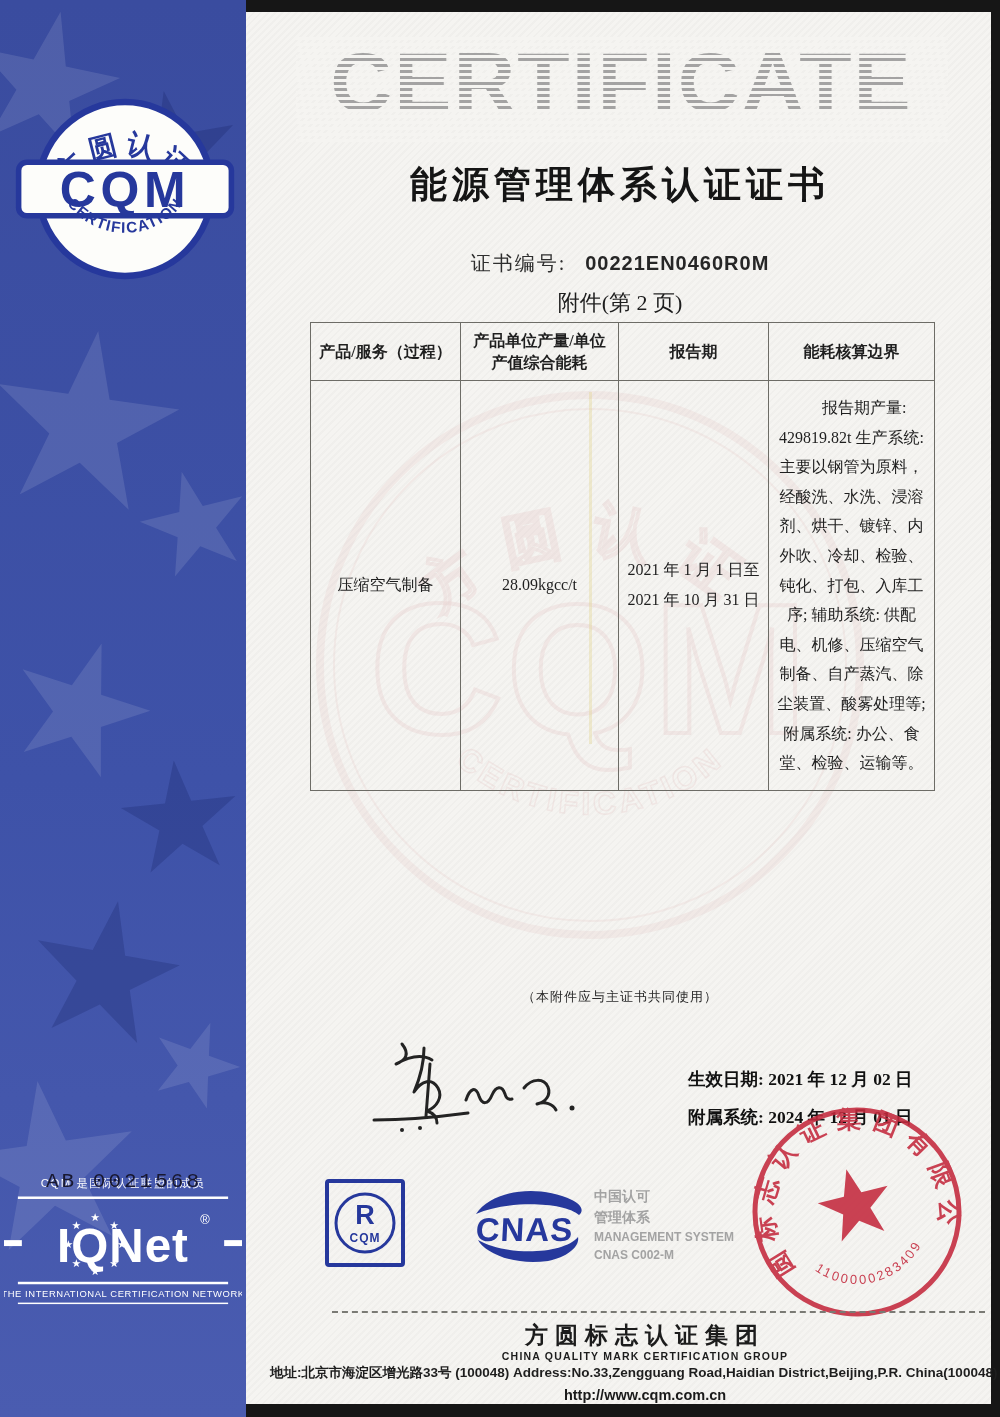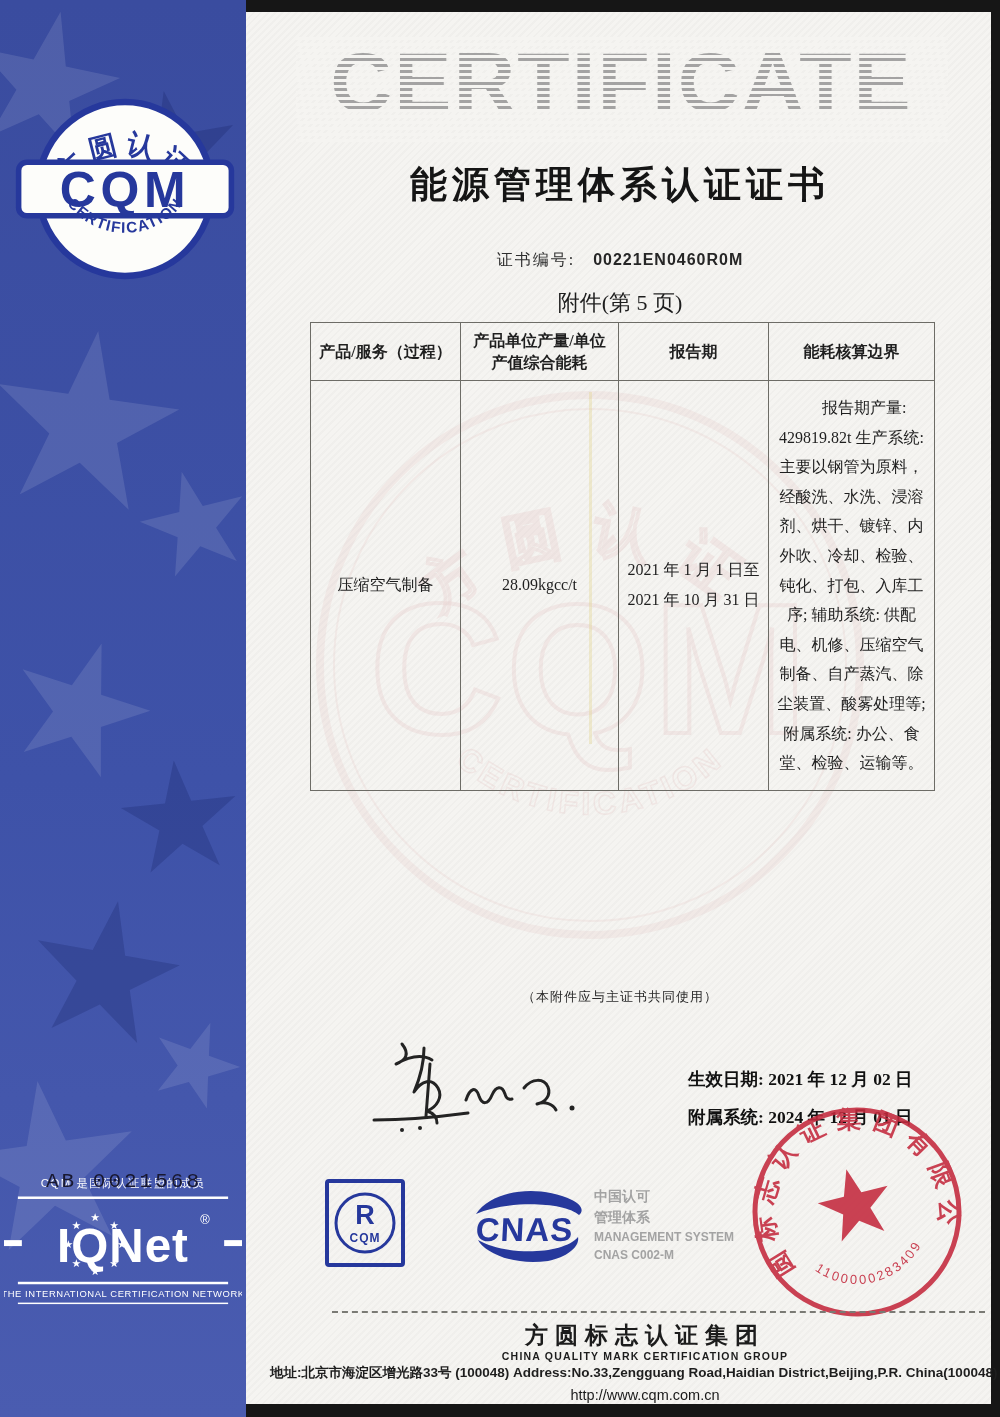--- a/index.html
+++ b/index.html
@@ -23,21 +23,21 @@
   
   .wm-cert { position:absolute; left:296px; top:34px; width:652px; height:110px; text-align:center; }
   .wm-cert .wm-text { font-family:"Liberation Sans", sans-serif; font-weight:bold; font-size:84px;
     letter-spacing:2px; color:#909090; opacity:.8; transform:scaleX(1.02); display:inline-block; white-space:nowrap; }
   .wm-stripes { position:absolute; left:0; top:0; right:0; bottom:0;
     background:repeating-linear-gradient(180deg, transparent 0 3px, #f5f4f1 3px 6px); }
 
   .title { position:absolute; left:300px; top:160px; width:640px; text-align:center;
     font-family:"Liberation Sans", sans-serif; font-weight:bold; font-size:37px; letter-spacing:5px; color:#151515; }
 
-  .certno { position:absolute; left:300px; top:250px; width:640px; text-align:center; font-size:16px; color:#2e2e2e; }
+  .certno { position:absolute; left:300px; top:250px; width:640px; text-align:center; font-size:20px; color:#2e2e2e; }
   .certno .lab { letter-spacing:2px; }
   .certno .num { font-family:"Liberation Sans", sans-serif; font-weight:bold; letter-spacing:1px; color:#262626; margin-left:14px; }
 
   .attach { position:absolute; left:300px; top:288px; width:640px; text-align:center; font-size:22px; color:#1d1d1d; }
 
   
   .wm-cqm { position:absolute; left:312px; top:388px; width:560px; height:580px; opacity:.55; pointer-events:none; }
   .foldline { position:absolute; left:589px; top:392px; width:3px; height:352px; background:rgba(222,206,120,0.30); }
 
   
@@ -70,21 +70,21 @@
 
   
   .footer-line { position:absolute; left:332px; top:1311px; width:653px; border-top:2px dashed #7a7a74; }
   .footer-org { position:absolute; left:300px; top:1320px; width:690px; text-align:center;
     font-weight:bold; font-size:23px; letter-spacing:7px; color:#1c1c1c; }
   .footer-org-en { position:absolute; left:300px; top:1350px; width:690px; text-align:center;
     font-family:"Liberation Sans", sans-serif; font-weight:bold; font-size:10.5px; letter-spacing:1.2px; color:#1c1c1c; }
   .footer-addr { position:absolute; left:270px; top:1364px; width:720px; 
     font-family:"Liberation Sans", sans-serif; font-weight:bold; font-size:13.5px; color:#1e1e1e; white-space:nowrap; }
   .footer-url { position:absolute; left:300px; top:1387px; width:690px; text-align:center;
-    font-family:"Liberation Sans", sans-serif; font-weight:normal; font-size:14.5px; color:#1a1a1a; }
+    font-family:"Liberation Sans", sans-serif; font-weight:bold; font-size:14.5px; color:#1a1a1a; }
 </style>
 </head>
 <body>
 
 <div class="page">
 
   <div class="paper"></div>
 
   <div class="wm-cert">
     <span class="wm-text">CERTIFICATE</span>
@@ -141,21 +141,21 @@
     </svg>
 
     <div class="ab-serial" style="position:absolute; left:46px; top:1170px;">AB 0021568</div>
   </div>
 
   <div class="title">能源管理体系认证证书</div>
   <div class="certno">
     <span class="lab">证书编号:</span>
     <span class="num">00221EN0460R0M</span>
   </div>
-  <div class="attach">附件(第 5 页)</div>
+  <div class="attach">附件(第 2 页)</div>
 
   <svg class="wm-cqm" viewBox="0 0 560 580">
     <circle cx="278" cy="277" r="270" fill="none" stroke="#dcaeae" stroke-width="8" opacity="0.30"></circle>
     <circle cx="278" cy="277" r="256" fill="none" stroke="#dcaeae" stroke-width="2" opacity="0.28"></circle>
     <defs>
       <path id="wmArcTop" d="M 82 310 A 204 204 0 0 1 474 310"></path>
       <path id="wmArcBot" d="M 92 300 A 200 200 0 0 0 464 300"></path>
     </defs>
     <text font-family="Liberation Sans, sans-serif" font-size="58" font-weight="bold" fill="none" stroke="#dcaeae" stroke-width="2" letter-spacing="26" opacity="0.35">
       <textPath href="#wmArcTop" startOffset="50%" text-anchor="middle">方圆认证</textPath>

